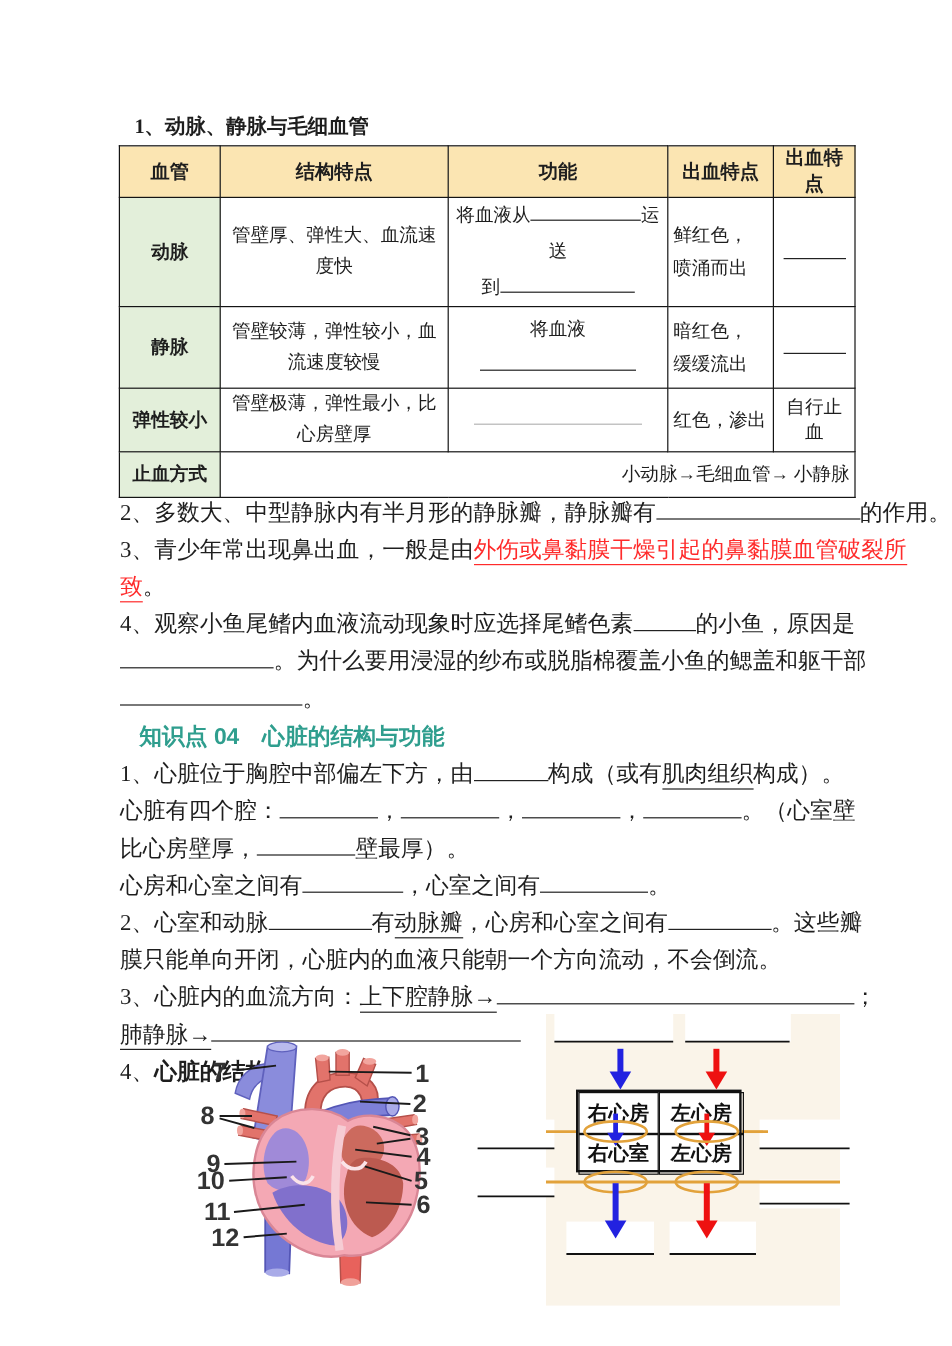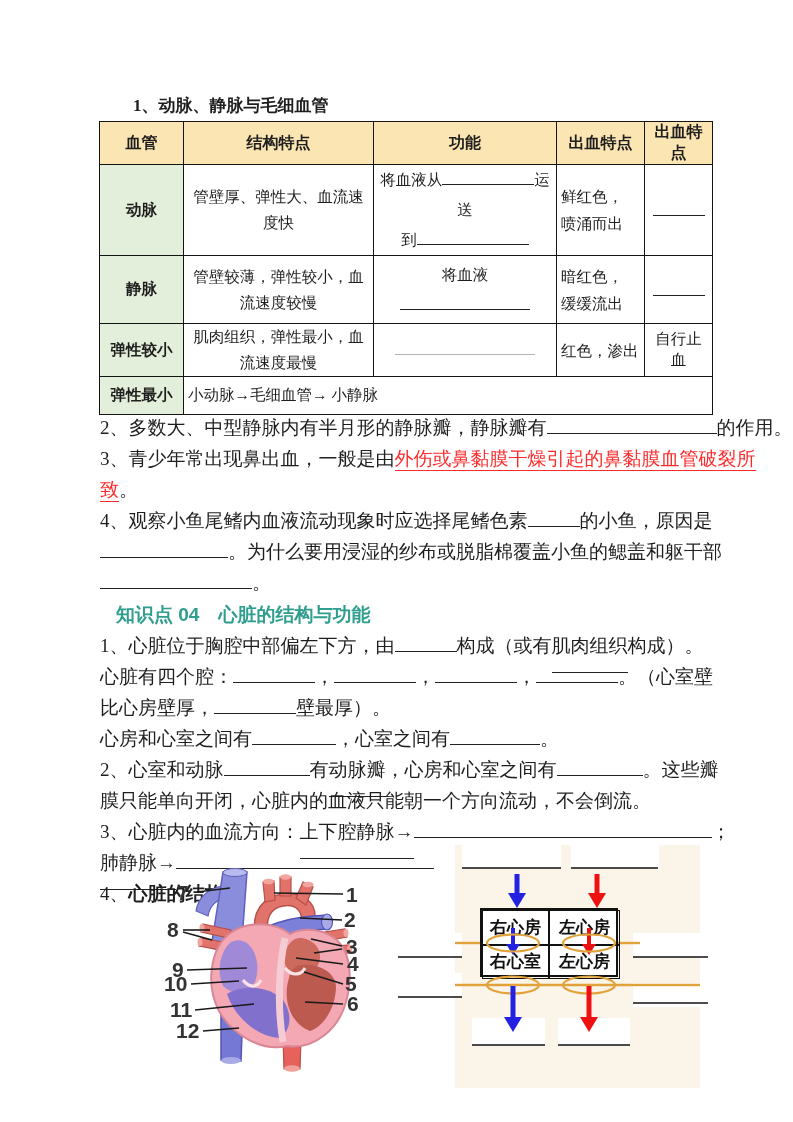--- a/index.html
+++ b/index.html
@@ -1,46 +1,46 @@
 <!DOCTYPE html>
 <html><head>
 <meta charset="utf-8">
 <style>
   html,body{margin:0;padding:0;}
   body{width:793px;height:1122px;background:#ffffff;position:relative;overflow:hidden;
        font-family:"Liberation Serif","DejaVu Serif",serif;color:#1e1e1e;}
   .page{position:absolute;inset:0;background:#fff;}
 
   
-  .doc-title{position:absolute;left:133px;top:94px;font-size:17px;font-weight:700;white-space:nowrap;}
+  .doc-title{position:absolute;left:112px;top:94px;font-size:17px;font-weight:700;white-space:nowrap;}
 
   
   table.vt{position:absolute;left:99px;top:121px;width:613px;border-collapse:collapse;table-layout:fixed;}
   table.vt th,table.vt td{border:1.5px solid #141414;font-size:15.5px;padding:0 4px;vertical-align:middle;}
   table.vt th{background:#fbe5b2;font-weight:700;height:29px;text-align:center;font-size:16px;}
   td.rn{background:#e3efda;font-weight:700;text-align:center;font-size:16px;}
   td.st{text-align:center;line-height:26px;padding:0 10px;}
   td.fn{text-align:center;padding-left:8px;line-height:30px;}
   td.bl{text-align:left;padding-left:8px;white-space:pre-line;line-height:27px;}
   td.hm{text-align:center;margin-top:40px;}
-  td.fv{text-align:left;font-size:16px;}
+  td.fv{text-align:right;font-size:16px;}
   tr.r1{height:80px;} tr.r2{height:68px;} tr.r3{height:52px;} tr.r4{height:38px;}
   .c0{width:84px;} .c1{width:190px;} .c2{width:183px;} .c3{width:88px;} .c4{width:68px;}
 
   
   .textcol{position:absolute;left:100px;top:412px;width:625px;}
   .tline{height:31px;line-height:31px;font-size:19px;white-space:nowrap;}
   .kp-heading{height:26px;line-height:26px;margin:4px 0 2px 16px;font-size:19px;font-weight:700;
               color:#2f9e8e;font-family:"Liberation Sans","DejaVu Sans",sans-serif;white-space:nowrap;}
 
   
   .bk{display:inline-block;border-bottom:1.4px solid #222;height:1.02em;vertical-align:baseline;}
   .bk.gray{border-bottom-color:#b5b5b5;}
   .red-u{color:#ff2b2b;border-bottom:1.5px solid #ff2b2b;padding-bottom:1px;text-align:right;}
-  .u{border-bottom:1.5px solid #222;padding-bottom:16px;}
+  .u{border-bottom:1.5px solid #222;padding-bottom:1px;}
   .b{font-weight:700;}
 
   
   .heart-box{position:absolute;left:163px;top:856px;width:235px;height:235px;}
   .heart-box svg{display:block;width:100%;height:100%;}
   .hnum{font-family:"Liberation Sans","DejaVu Sans",sans-serif;font-weight:700;font-size:21px;fill:#333;}
 
   
   .flow-box{position:absolute;left:388px;top:838px;width:335px;height:260px;}
   .flow-bg,.flow-fg{position:absolute;left:0;top:0;width:335px;height:260px;}
@@ -94,29 +94,29 @@
         <div><span>将血液</span><span class="bk" style="width: 130px;"></span></div>
       </td>
       <td class="bl">暗红色，
 缓缓流出</td>
       <td class="hm">
         <div><span class="bk" style="width: 52px;"></span></div>
       </td>
     </tr>
     <tr class="r3">
       <td class="rn">弹性较小</td>
-      <td class="st">肌肉组织，弹性最小，血流速度最慢</td>
+      <td class="st">管壁极薄，弹性最小，比心房壁厚</td>
       <td class="fn">
         <div><span class="bk gray" style="width: 140px;"></span></div>
       </td>
       <td class="bl">红色，渗出</td>
       <td class="hm">自行止血</td>
     </tr>
     <tr class="r4">
-      <td class="rn">弹性最小</td>
+      <td class="rn">止血方式</td>
       <td class="fv" colspan="4">小动脉→毛细血管→ 小静脉</td>
     </tr>
   </tbody>
     </table>
 
   <div class="textcol">
     <div class="tline"><span>2、多数大、中型静脉内有半月形的静脉瓣，静脉瓣有</span><span class="bk" style="width: 170px;"></span><span>的作用。</span></div>
     <div class="tline"><span>3、青少年常出现鼻出血，一般是由</span><span class="red-u">外伤或鼻黏膜干燥引起的鼻黏膜血管破裂所</span></div>
     <div class="tline"><span class="red-u">致</span><span>。</span></div>
     <div class="tline"><span>4、观察小鱼尾鳍内血液流动现象时应选择尾鳍色素</span><span class="bk" style="width: 52px;"></span><span>的小鱼，原因是</span></div>

